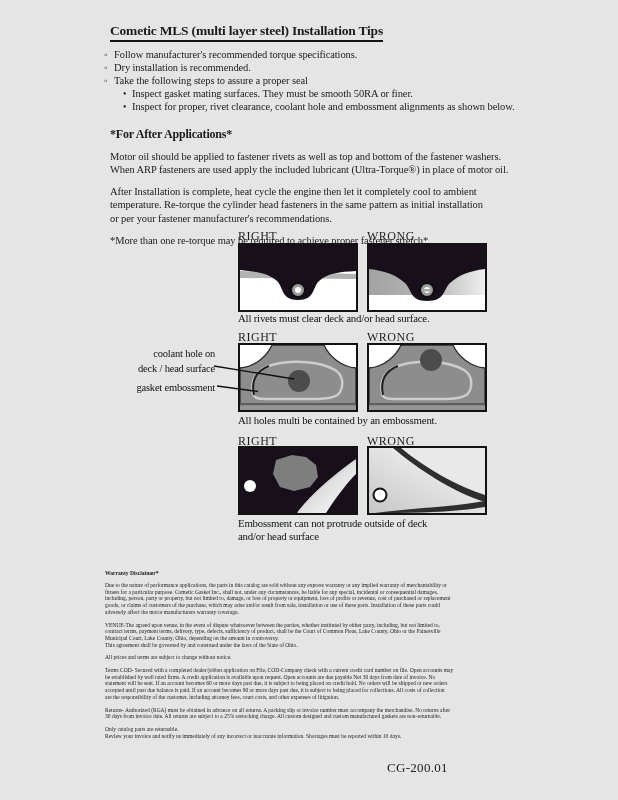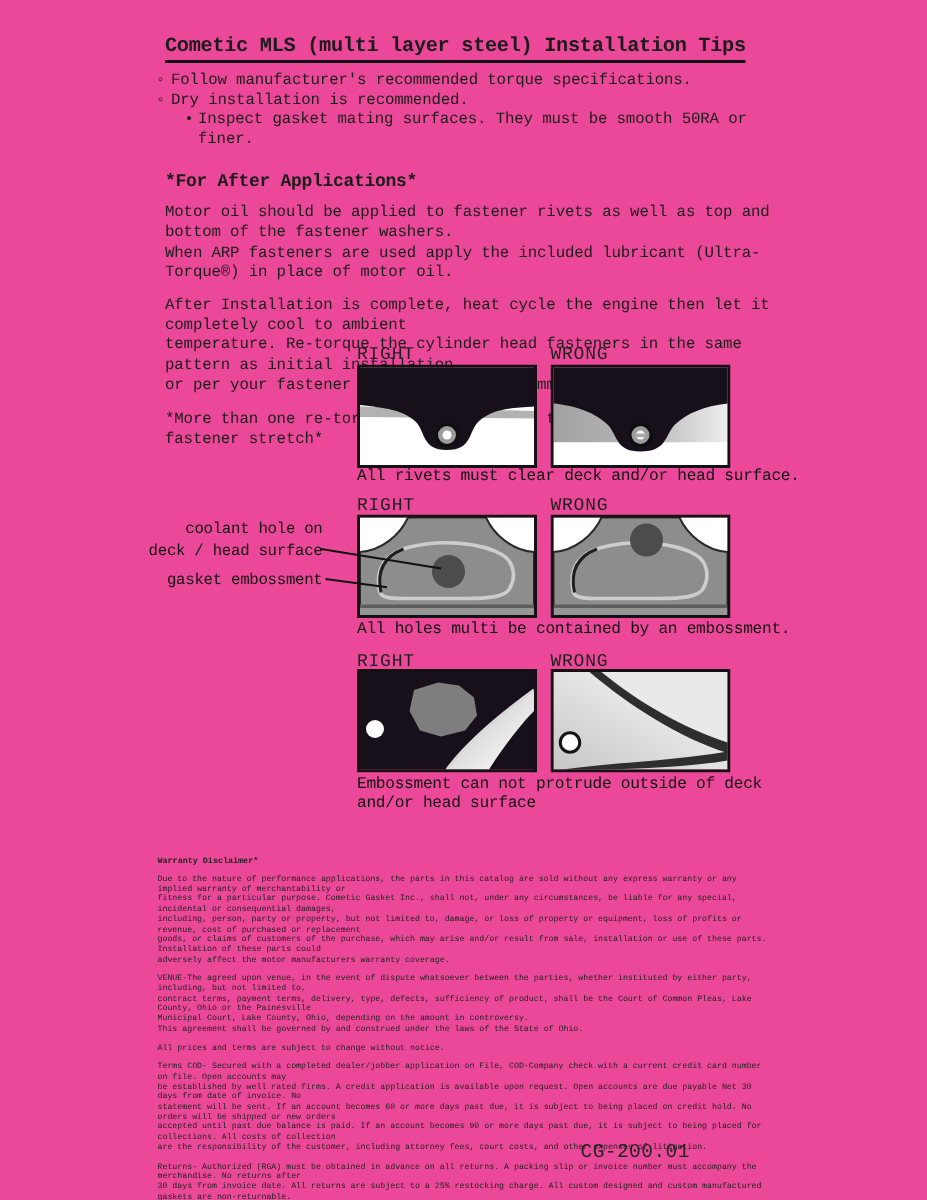--- a/index.html
+++ b/index.html
@@ -1,18 +1,18 @@
 <!DOCTYPE html>
 <html><head>
 <meta charset="utf-8">
 <style>
   html,body { margin:0; padding:0; background:#ffffff; }
   .page {
-    position:relative; width:618px; height:800px; background:#ec4899;
-    font-family:Liberation Mono, monospace; color:#1b1b1b; overflow:hidden;
+    position:relative; width:618px; height:800px; background:#e5e5e5;
+    font-family:Liberation Serif, serif; color:#1b1b1b; overflow:hidden;
   }
 
   
   .top-text { position:absolute; left:104px; top:21px; width:414px; }
   .title {
     display:inline-block; margin:0 0 0 6px; font-size:13.5px; font-weight:bold;
     letter-spacing:-0.2px; border-bottom:2px solid #141414; padding-bottom:1px;
   }
   ul.tips { list-style:none; margin:6px 0 0 0; padding:0; font-size:10.5px; letter-spacing:-0.1px; }
   ul.tips li { position:relative; padding-left:10px; line-height:13px; }
@@ -41,21 +41,23 @@
 </head>
 <body>
 
 <div class="page">
 
   <div class="top-text">
     <h1 class="title">Cometic MLS (multi layer steel) Installation Tips</h1>
     <ul class="tips">
       <li class="main">Follow manufacturer's recommended torque specifications.</li>
       <li class="main">Dry installation is recommended.</li>
+      <li class="main">Take the following steps to assure a proper seal</li>
       <li class="sub">Inspect gasket mating surfaces.  They must be smooth 50RA or finer.</li>
+      <li class="sub">Inspect for proper, rivet clearance, coolant hole and embossment alignments as shown below.</li>
     </ul>
     <div class="diesel-heading">*For After Applications*</div>
     <p class="para">Motor oil should be applied to fastener rivets as well as top and bottom of the fastener washers.
 When ARP fasteners are used apply the included lubricant (Ultra-Torque®) in place of motor oil.</p>
     <p class="para">After Installation is complete, heat cycle the engine then let it completely cool to ambient
 temperature. Re-torque the cylinder head fasteners in the same pattern as initial installation
 or per your fastener manufacturer's recommendations.</p>
     <p class="para note">*More than one re-torque may be required to achieve proper fastener stretch*</p>
   </div>
 

